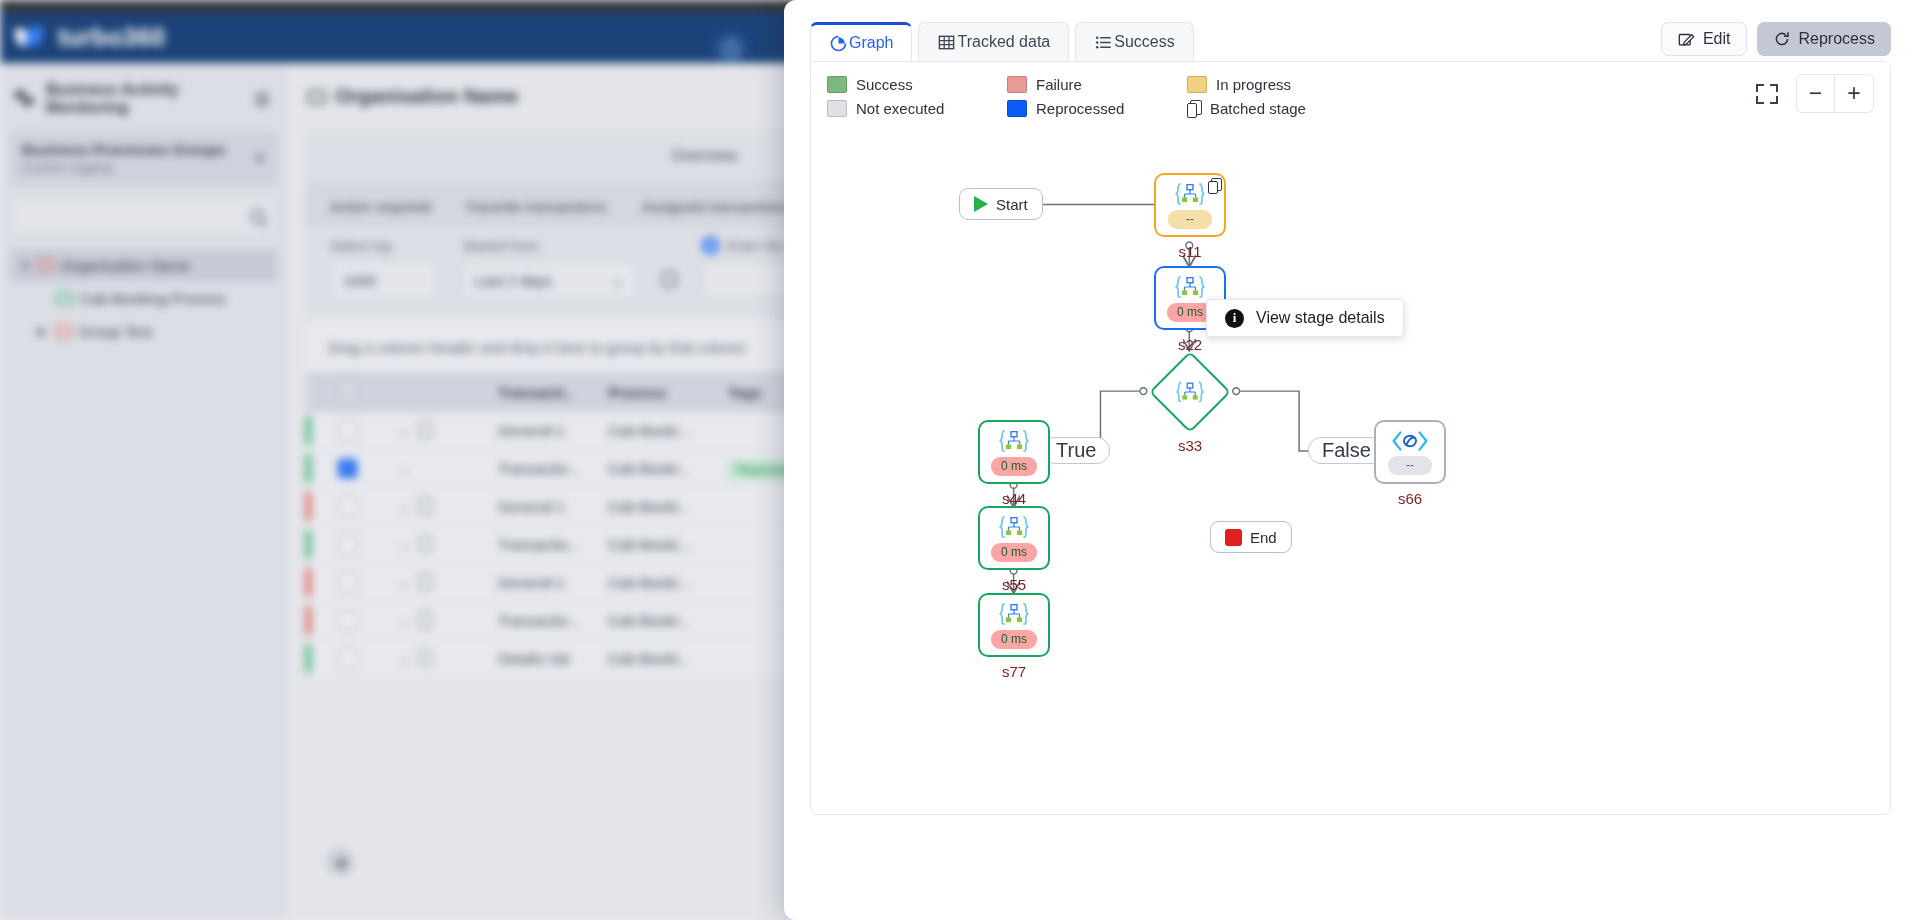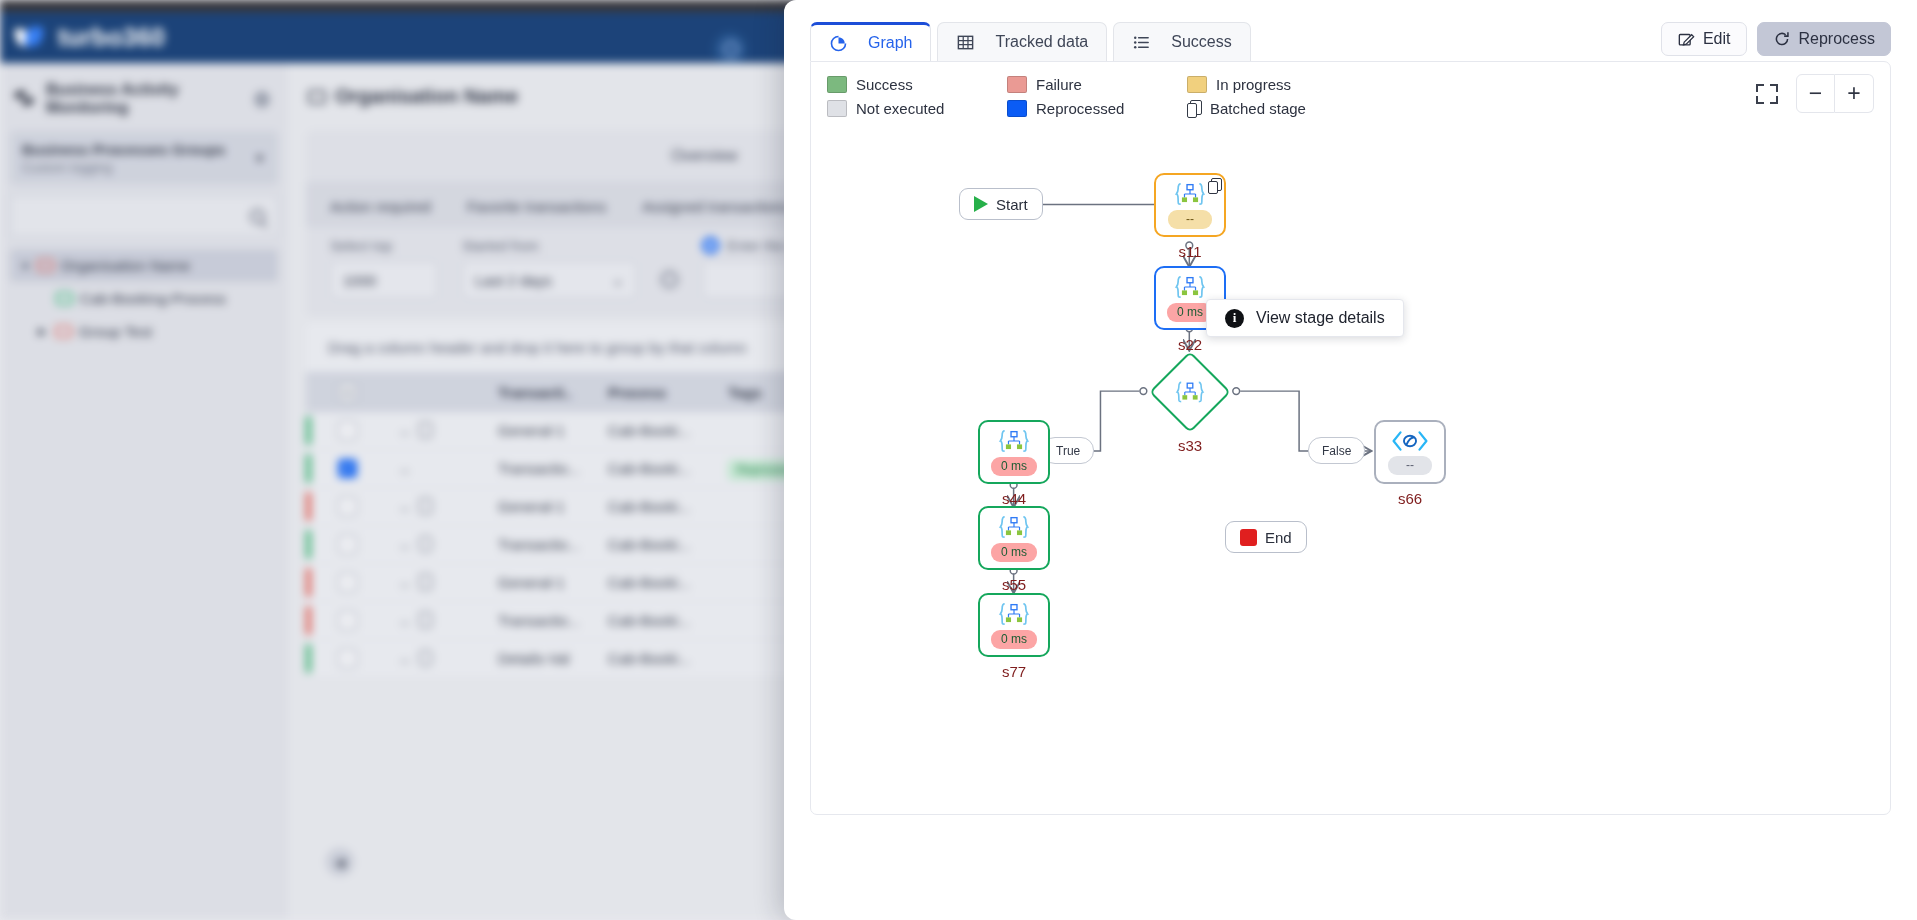--- a/index.html
+++ b/index.html
@@ -140,21 +140,21 @@
   .hicon.chev { font-size:22px; width:16px;}
   .panel-ico { width:22px;height:20px;border:2px solid #23262f;border-radius:2px; position:relative; display:block;}
   .panel-ico:before{content:"";position:absolute;left:7px;top:0;bottom:0;width:2px;background:#23262f;}
   .panel-ico:after{content:"";position:absolute;left:12px;top:4px;width:6px;height:2px;background:#23262f;
      box-shadow:0 4px 0 #23262f, 0 8px 0 #23262f;}
   .x-ico { font-size:26px; line-height:1; font-weight:300;}
 
   .m-tabsrow { display:flex; align-items:flex-end; padding: 22px 26px 0 26px; }
   .m-tabs { display:flex; gap:6px; align-items:flex-end; position:relative; z-index:3;}
   .m-tab {
-    display:flex; align-items:center; gap:20px; height:39px; padding: 0 18px;
+    display:flex; align-items:center; gap:1px; height:39px; padding: 0 18px;
     border:1px solid #e3e5ea; border-bottom:none; border-radius:7px 7px 0 0;
     background:#f7f8fa; color:#3f4657; font-size:16px; cursor:pointer;
   }
   .m-tab.active { background:#fff; color:#2563eb; border-color:#e3e5ea; border-top:3px solid #1d4ed8; padding-top:0;}
   .m-actions { margin-left:auto; display:flex; gap:10px; padding-bottom:5px;}
   .btn {
     display:flex; align-items:center; gap:8px; height:34px; padding:0 15px;
     border-radius:7px; font-size:16px; cursor:pointer; border:1px solid #e0e2e9;
     background:#fbfbfd; color:#2c3142;
   }
@@ -216,21 +216,21 @@
   .se-pill {
     position:absolute; display:flex; align-items:center; gap:8px; height:32px;
     padding: 0 14px; border:1.8px solid #b9bfcb; border-radius:9px; background:#fff;
     font-size:15px; color:#2a2f3c;
   }
   .tri { width:0;height:0;border-left:14px solid #27b04a; border-top:8px solid transparent; border-bottom:8px solid transparent;}
   .sqr { width:17px;height:17px;background:#e01f1f; border-radius:3px;}
 
   .branch-pill {
     position:absolute; height:27px; padding:0 13px; border:1.4px solid #c3c8d2;
-    border-radius:13px; background:#fff; font-size:12px; color:#333947;
+    border-radius:13px; background:#fff; font-size:20px; color:#333947;
     display:flex; align-items:center; justify-content:center;
   }
 
   .tooltip {
     position:absolute; display:flex; align-items:center; gap:12px;
     background:#fff; border:1px solid #e5e7ed; border-radius:4px;
     box-shadow:0 2px 9px rgba(30,35,55,.17); height:38px; padding:0 18px;
     font-size:16px; color:#20242f;
   }
   .i-ico { width:19px;height:19px;border-radius:50%;background:#0f1115; color:#fff;
@@ -652,21 +652,21 @@
             <path d="M11 3 L3 13 L11 23" fill="none" stroke="#29b6f6" stroke-width="2.6" stroke-linecap="round" stroke-linejoin="round"></path>
             <path d="M33 3 L41 13 L33 23" fill="none" stroke="#29b6f6" stroke-width="2.6" stroke-linecap="round" stroke-linejoin="round"></path>
             <ellipse cx="22" cy="13" rx="7" ry="6" fill="none" stroke="#1565c0" stroke-width="2.2"></ellipse>
             <path d="M18 17 Q22 9 26 9" fill="none" stroke="#1565c0" stroke-width="2.2" stroke-linecap="round"></path>
           </svg>
           <span class="pill grey">--</span>
         </div>
         <div class="nlabel">s66</div>
       </div>
 
-      <div class="se-pill" style="left:414px; top:459px;">
+      <div class="se-pill" style="left:399px; top:459px;">
         <span class="sqr"></span>
         <span>End</span>
       </div>
 
       <div class="tooltip" style="left:395px; top:237px;">
         <span class="i-ico">i</span>
         <span>View stage details</span>
       </div>
     </div>
   </div>

